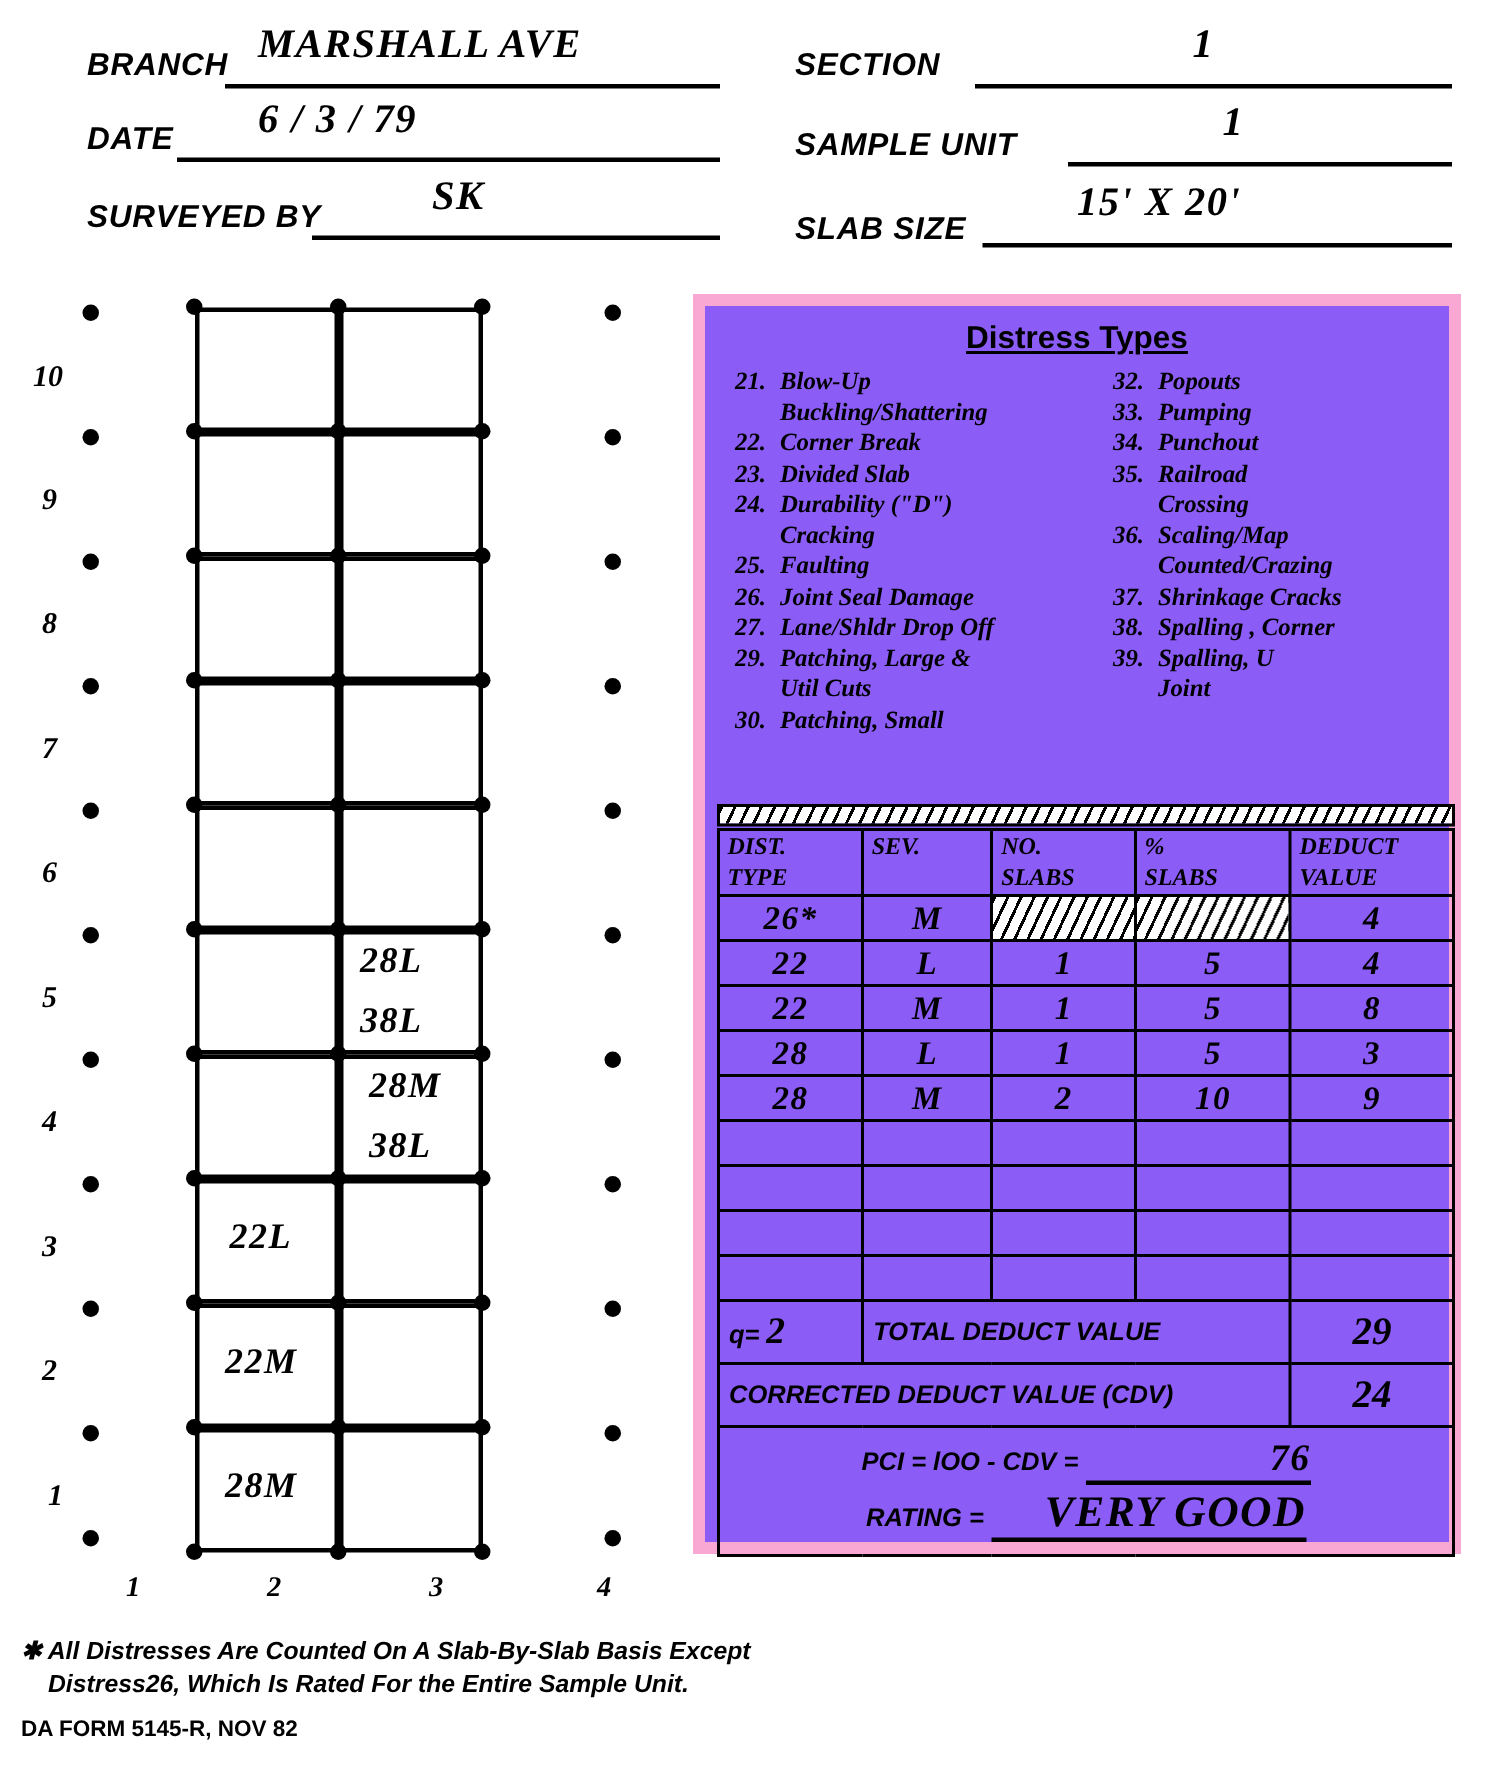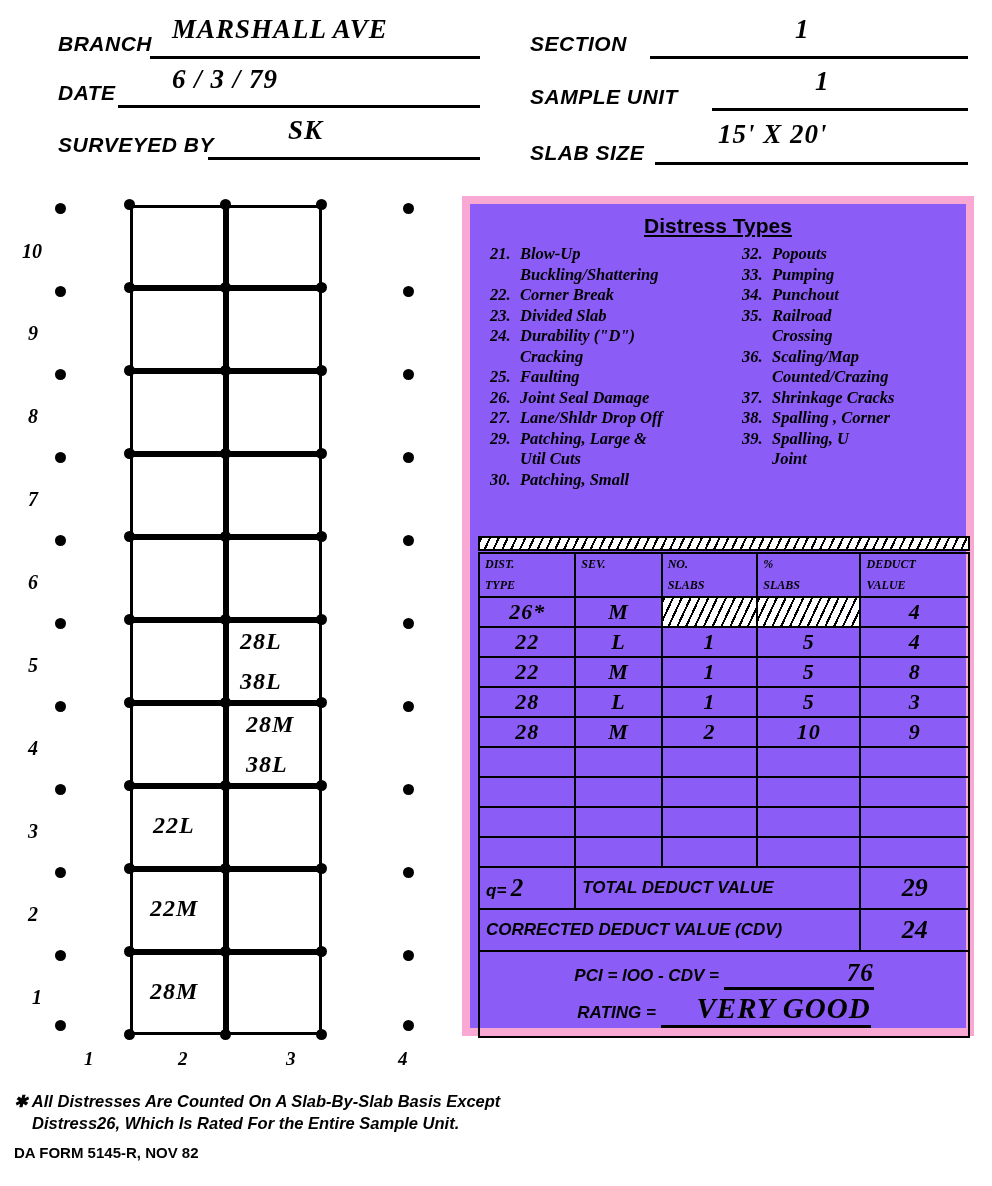--- a/index.html
+++ b/index.html
@@ -35,21 +35,21 @@
 
   
   .hatch{
     background-image:repeating-linear-gradient(115deg,#000 0 2px,#fff 2px 8px);
   }
 
   
   #dtable{position:absolute;left:8px;top:348px;width:492px;}
   table{border-collapse:collapse;width:100%;}
   td,th{border:2px solid #000;padding:0;}
-  .th{font-family:"Liberation Serif",serif;font-style:italic;font-weight:bold;font-size:12px;text-align:left;padding:2px 5px;line-height:17px;}
+  .th{font-family:"Liberation Serif",serif;font-style:italic;font-weight:bold;font-size:16px;text-align:left;padding:2px 5px;line-height:17px;}
   .cellv{height:28px;text-align:center;font-family:"Liberation Serif",serif;font-style:italic;font-weight:bold;font-size:22px;letter-spacing:1px;}
   .blank{height:28px;}
   .totrow td{height:40px;}
   .lbl{font-family:"Liberation Sans",sans-serif;font-style:italic;font-weight:bold;font-size:17px;padding-left:6px;}
   .val{text-align:center;font-family:"Liberation Serif",serif;font-style:italic;font-weight:bold;font-size:26px;}
   .pcibox{padding:4px 0 4px 0;}
   .pciline{font-family:"Liberation Sans",sans-serif;font-style:italic;font-weight:bold;font-size:17px;text-align:center;}
   .pciline .hw{font-family:"Liberation Serif",serif;font-size:25px;letter-spacing:1px;}
   .ul{border-bottom:3px solid #000;display:inline-block;min-width:150px;text-align:right;}
 

